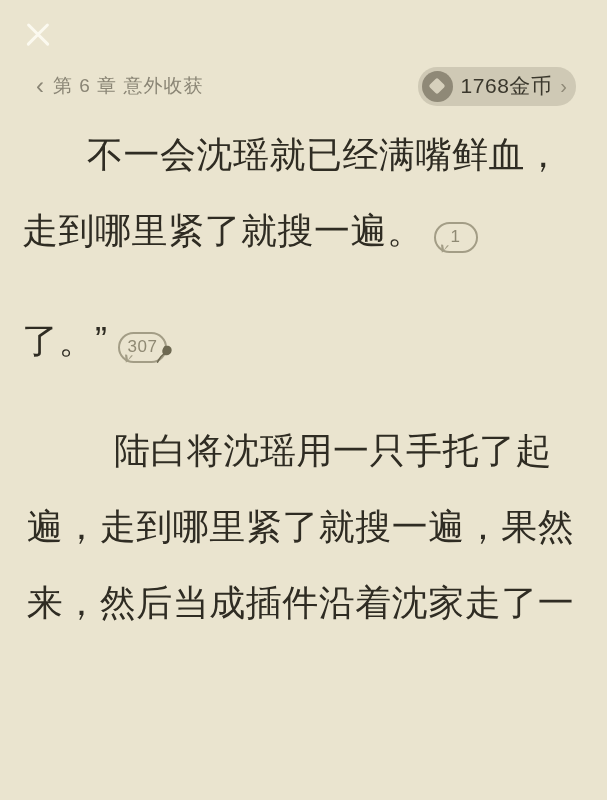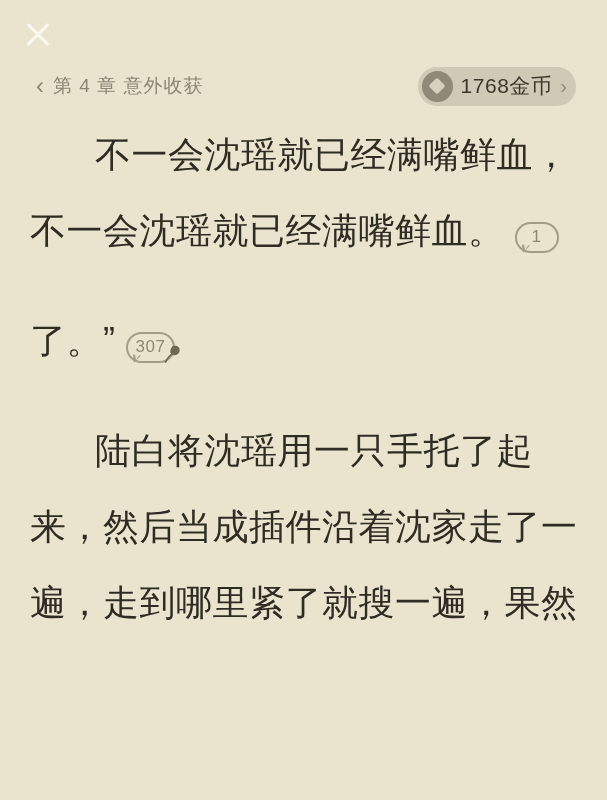--- a/index.html
+++ b/index.html
@@ -64,23 +64,23 @@
   }
   .coin::after {
     content: ""; position: absolute; left: 50%; top: 50%;
     width: 12px; height: 12px; background: #D6D0BC;
     transform: translate(-50%,-50%) rotate(45deg); border-radius: 2px;
   }
   .coins-label { font-size: 21px; color: var(--badge-text); font-weight: 500; letter-spacing: 0.5px; }
   .badge-chev { color: var(--coin); font-size: 20px; line-height: 20px; }
 
   
-  .content { position: absolute; top: 117px; left: 30px; right: 28px; }
+  .content { position: absolute; top: 117px; left: 22px; right: 28px; }
   .para { margin: 0 0 34px 0; }
-  .para:last-child { margin-bottom: 0; }
+  .para:last-child { margin-bottom: 0; text-align: center; }
   .line {
     font-size: 36px; line-height: 76px; height: 76px;
     color: var(--text); letter-spacing: 0.5px; white-space: nowrap;
   }
   .line.indent { padding-left: 65px; }
 
   
   .bubble {
     display: inline-flex; align-items: center; justify-content: center;
     vertical-align: middle; transform: translateY(4px);
@@ -110,43 +110,43 @@
 </head>
 <body>
 
 <button class="close-btn">
   <span class="close-x"></span>
 </button>
 
 <div class="header">
   <button class="chapter-nav">
     <span class="back-chev">‹</span>
-    <span class="chapter-title">第 4 章 意外收获</span>
+    <span class="chapter-title">第 6 章 意外收获</span>
   </button>
   <button class="coins-badge">
     <span class="coin"></span>
     <span class="coins-label">1768金币</span>
     <span class="badge-chev">›</span>
   </button>
 </div>
 
 <main class="content">
     <div class="para">
       <div class="line indent"><span class="line-text">不一会沈瑶就已经满嘴鲜血，</span></div>
-      <div class="line"><span class="line-text">不一会沈瑶就已经满嘴鲜血。</span><span class="bubble">
+      <div class="line"><span class="line-text">走到哪里紧了就搜一遍。</span><span class="bubble">
           <span class="count">1</span>
         </span></div>
     </div>
     <div class="para">
       <div class="line"><span class="line-text">了。”</span><span class="bubble">
           <span class="count">307</span>
           <span class="leaf"><svg viewBox="0 0 22 22" width="20" height="20">
               <path d="M5 20 C7.5 14.5 10.5 11.5 15 9" fill="none" stroke="var(--leaf)" stroke-width="1.7" stroke-linecap="round"></path>
               <path d="M12.5 2.5 C17.5 1 21 3.5 20.5 7.5 C20 11.5 16 13.5 12.5 12 C10 10.8 9.5 7.5 11 5 C11.6 4 12 3 12.5 2.5 Z" fill="var(--leaf)"></path>
             </svg></span>
         </span></div>
     </div>
     <div class="para">
       <div class="line indent"><span class="line-text">陆白将沈瑶用一只手托了起</span></div>
+      <div class="line"><span class="line-text">遍，走到哪里紧了就搜一遍，果然</span></div>
       <div class="line"><span class="line-text">来，然后当成插件沿着沈家走了一</span></div>
-      <div class="line"><span class="line-text">遍，走到哪里紧了就搜一遍，果然</span></div>
     </div>
   </main>
 
 </body></html>

